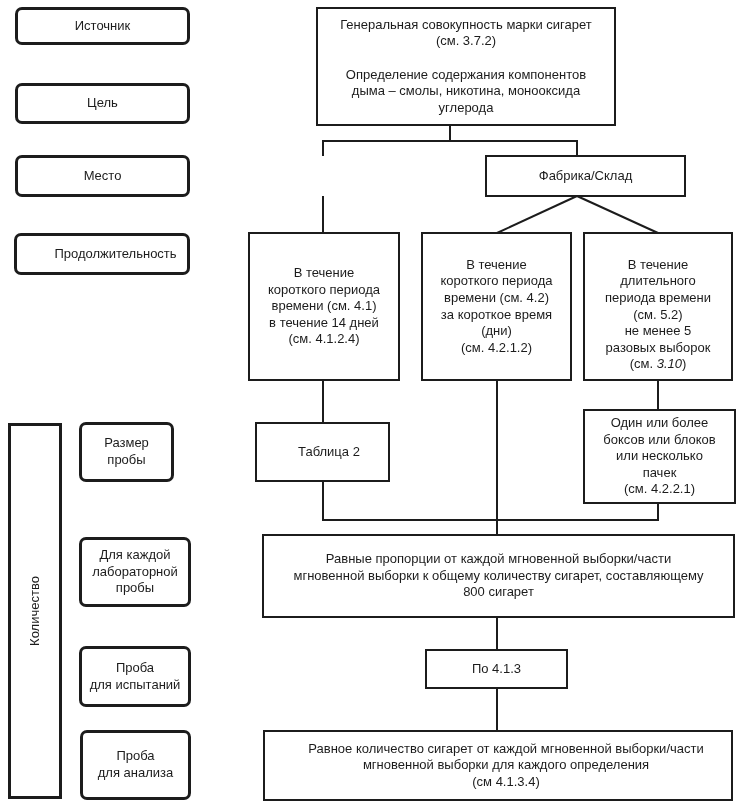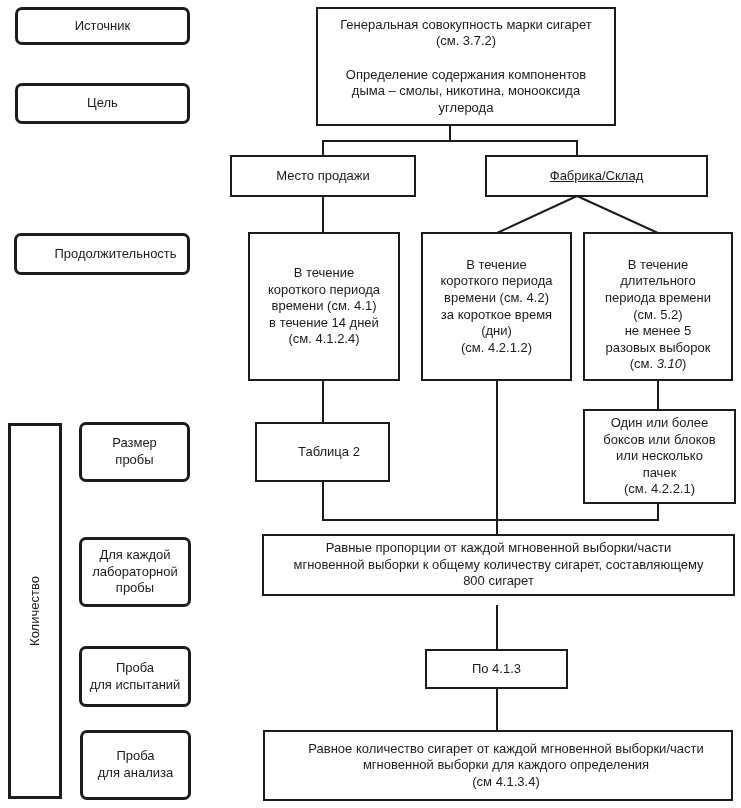--- a/index.html
+++ b/index.html
@@ -72,45 +72,45 @@
     <line x1="658" y1="503" x2="658" y2="521" stroke="#1c1c1c" stroke-width="2"></line>
 
     <line x1="322" y1="520" x2="659" y2="520" stroke="#1c1c1c" stroke-width="2"></line>
 
     <line x1="497" y1="605" x2="497" y2="650" stroke="#1c1c1c" stroke-width="2"></line>
     <line x1="497" y1="688" x2="497" y2="731" stroke="#1c1c1c" stroke-width="2"></line>
   </svg>
 
   <div class="box thick" style="left:15px; top:7px; width:175px; height:38px;">Источник</div>
   <div class="box thick" style="left:15px; top:73px; width:175px; height:41px;margin-top:10px;">Цель</div>
+  <div class="box thick" style="left:15px; top:155px; width:175px; height:42px;">Место</div>
   <div class="box thick" style="left:14px; top:233px; width:176px; height:42px;padding-left:27px;">Продолжительность</div>
 
   <div class="box vlabel-box" style="left:8px; top:423px; width:54px; height:376px;">
     <span class="vtext">Количество</span>
   </div>
 
-  <div class="box thick" style="left:79px; top:422px; width:111px; height:60px;">Размер
+  <div class="box thick" style="left:79px; top:422px; width:95px; height:60px;">Размер
 пробы</div>
   <div class="box thick" style="left:79px; top:537px; width:112px; height:70px;">Для каждой
 лабораторной
 пробы</div>
   <div class="box thick" style="left:79px; top:646px; width:112px; height:61px;">Проба
 для испытаний</div>
   <div class="box thick" style="left:80px; top:730px; width:111px; height:70px;">Проба
 для анализа</div>
 
   <div class="box" style="left:316px; top:7px; width:300px; height:119px;">Генеральная совокупность марки сигарет
 (см. 3.7.2)
 
 Определение содержания компонентов
 дыма – смолы, никотина, монооксида
 углерода</div>
 
-  <div class="box" style="left:230px; top:155px; width:186px; height:42px;">Место продажи</div>
-  <div class="box" style="left:485px; top:155px; width:223px; height:42px;text-decoration:underline;">Фабрика/Склад</div>
+  <div class="box" style="left:485px; top:155px; width:201px; height:42px;">Фабрика/Склад</div>
 
   <div class="box" style="left:248px; top:232px; width:152px; height:149px;">В течение
 короткого периода
 времени (см. 4.1)
 в течение 14 дней
 (см. 4.1.2.4)</div>
   <div class="box" style="left:421px; top:232px; width:151px; height:149px;">В течение
 короткого периода
 времени (см. 4.2)
 за короткое время
@@ -130,21 +130,21 @@
   </div>
 
   <div class="box" style="left:255px; top:422px; width:135px; height:60px;padding-left:13px;">Таблица 2</div>
 
   <div class="box small-pad" style="left:583px; top:409px; width:153px; height:95px;">Один или более
 боксов или блоков
 или несколько
 пачек
 (см. 4.2.2.1)</div>
 
-  <div class="box" style="left:262px; top:534px; width:473px; height:62px;">Равные пропорции от каждой мгновенной выборки/части
+  <div class="box" style="left:262px; top:534px; width:473px; height:84px;">Равные пропорции от каждой мгновенной выборки/части
 мгновенной выборки к общему количеству сигарет, составляющему
 800 сигарет</div>
 
   <div class="box" style="left:425px; top:649px; width:143px; height:40px;">По 4.1.3</div>
 
   <div class="box" style="left:263px; top:730px; width:470px; height:71px;padding-left:16px;">Равное количество сигарет от каждой мгновенной выборки/части
 мгновенной выборки для каждого определения
 (см 4.1.3.4)</div>
 
 </div>

